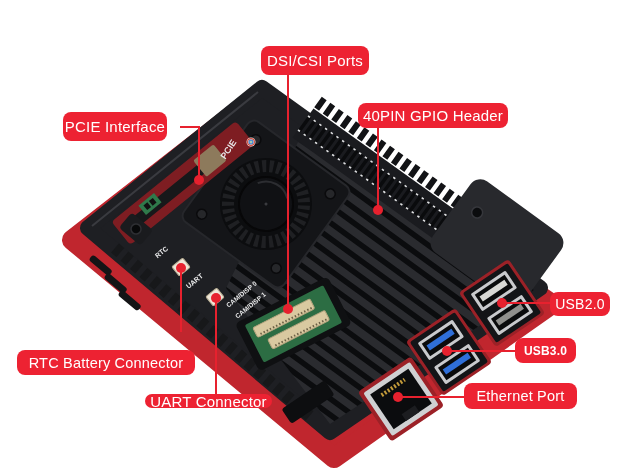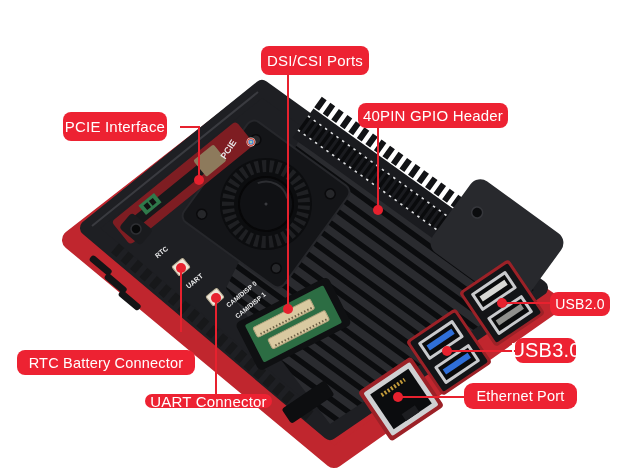--- a/index.html
+++ b/index.html
@@ -12,22 +12,22 @@
     position:absolute;z-index:3;background:#ed2232;color:#ffffff;
     border-radius:8px;display:flex;align-items:center;justify-content:center;
     font-size:15px;white-space:nowrap;letter-spacing:.2px;
   }
   #co-pcie {left:63px;  top:112px; width:104px; height:29px;}
   #co-dsi  {left:228px; top:46px;  width:108px; height:29px;margin-left:33px;}
   #co-gpio {left:358px; top:103px;  width:150px; height:25px;}
   #co-rtc  {left:17px;  top:350px; width:178px; height:25px; font-size:14.5px;}
   #co-uart {left:145px; top:394px; width:127px; height:14px;}
   #co-usb2 {left:550px; top:292px; width:60px;  height:24px; font-size:14px;}
-  #co-usb3 {left:515px; top:338px; width:61px;  height:25px; font-size:20px;}
-  #co-eth  {left:464px; top:383px; width:113px; height:26px; font-size:14.5px;border-radius:9px;}
+  #co-usb3 {left:515px; top:338px; width:61px;  height:25px; font-size:12px;font-weight:bold;}
+  #co-eth  {left:464px; top:383px; width:113px; height:26px; font-size:14.5px;}
   .prt{fill:#e9e9ea;font-weight:bold;font-family:"Liberation Sans",sans-serif;}
 </style>
 </head>
 <body>
 
 <div class="stage">
 
   <svg width="624" height="473" viewBox="0 0 624 473">
     <defs>
       <clipPath id="finsClip">

